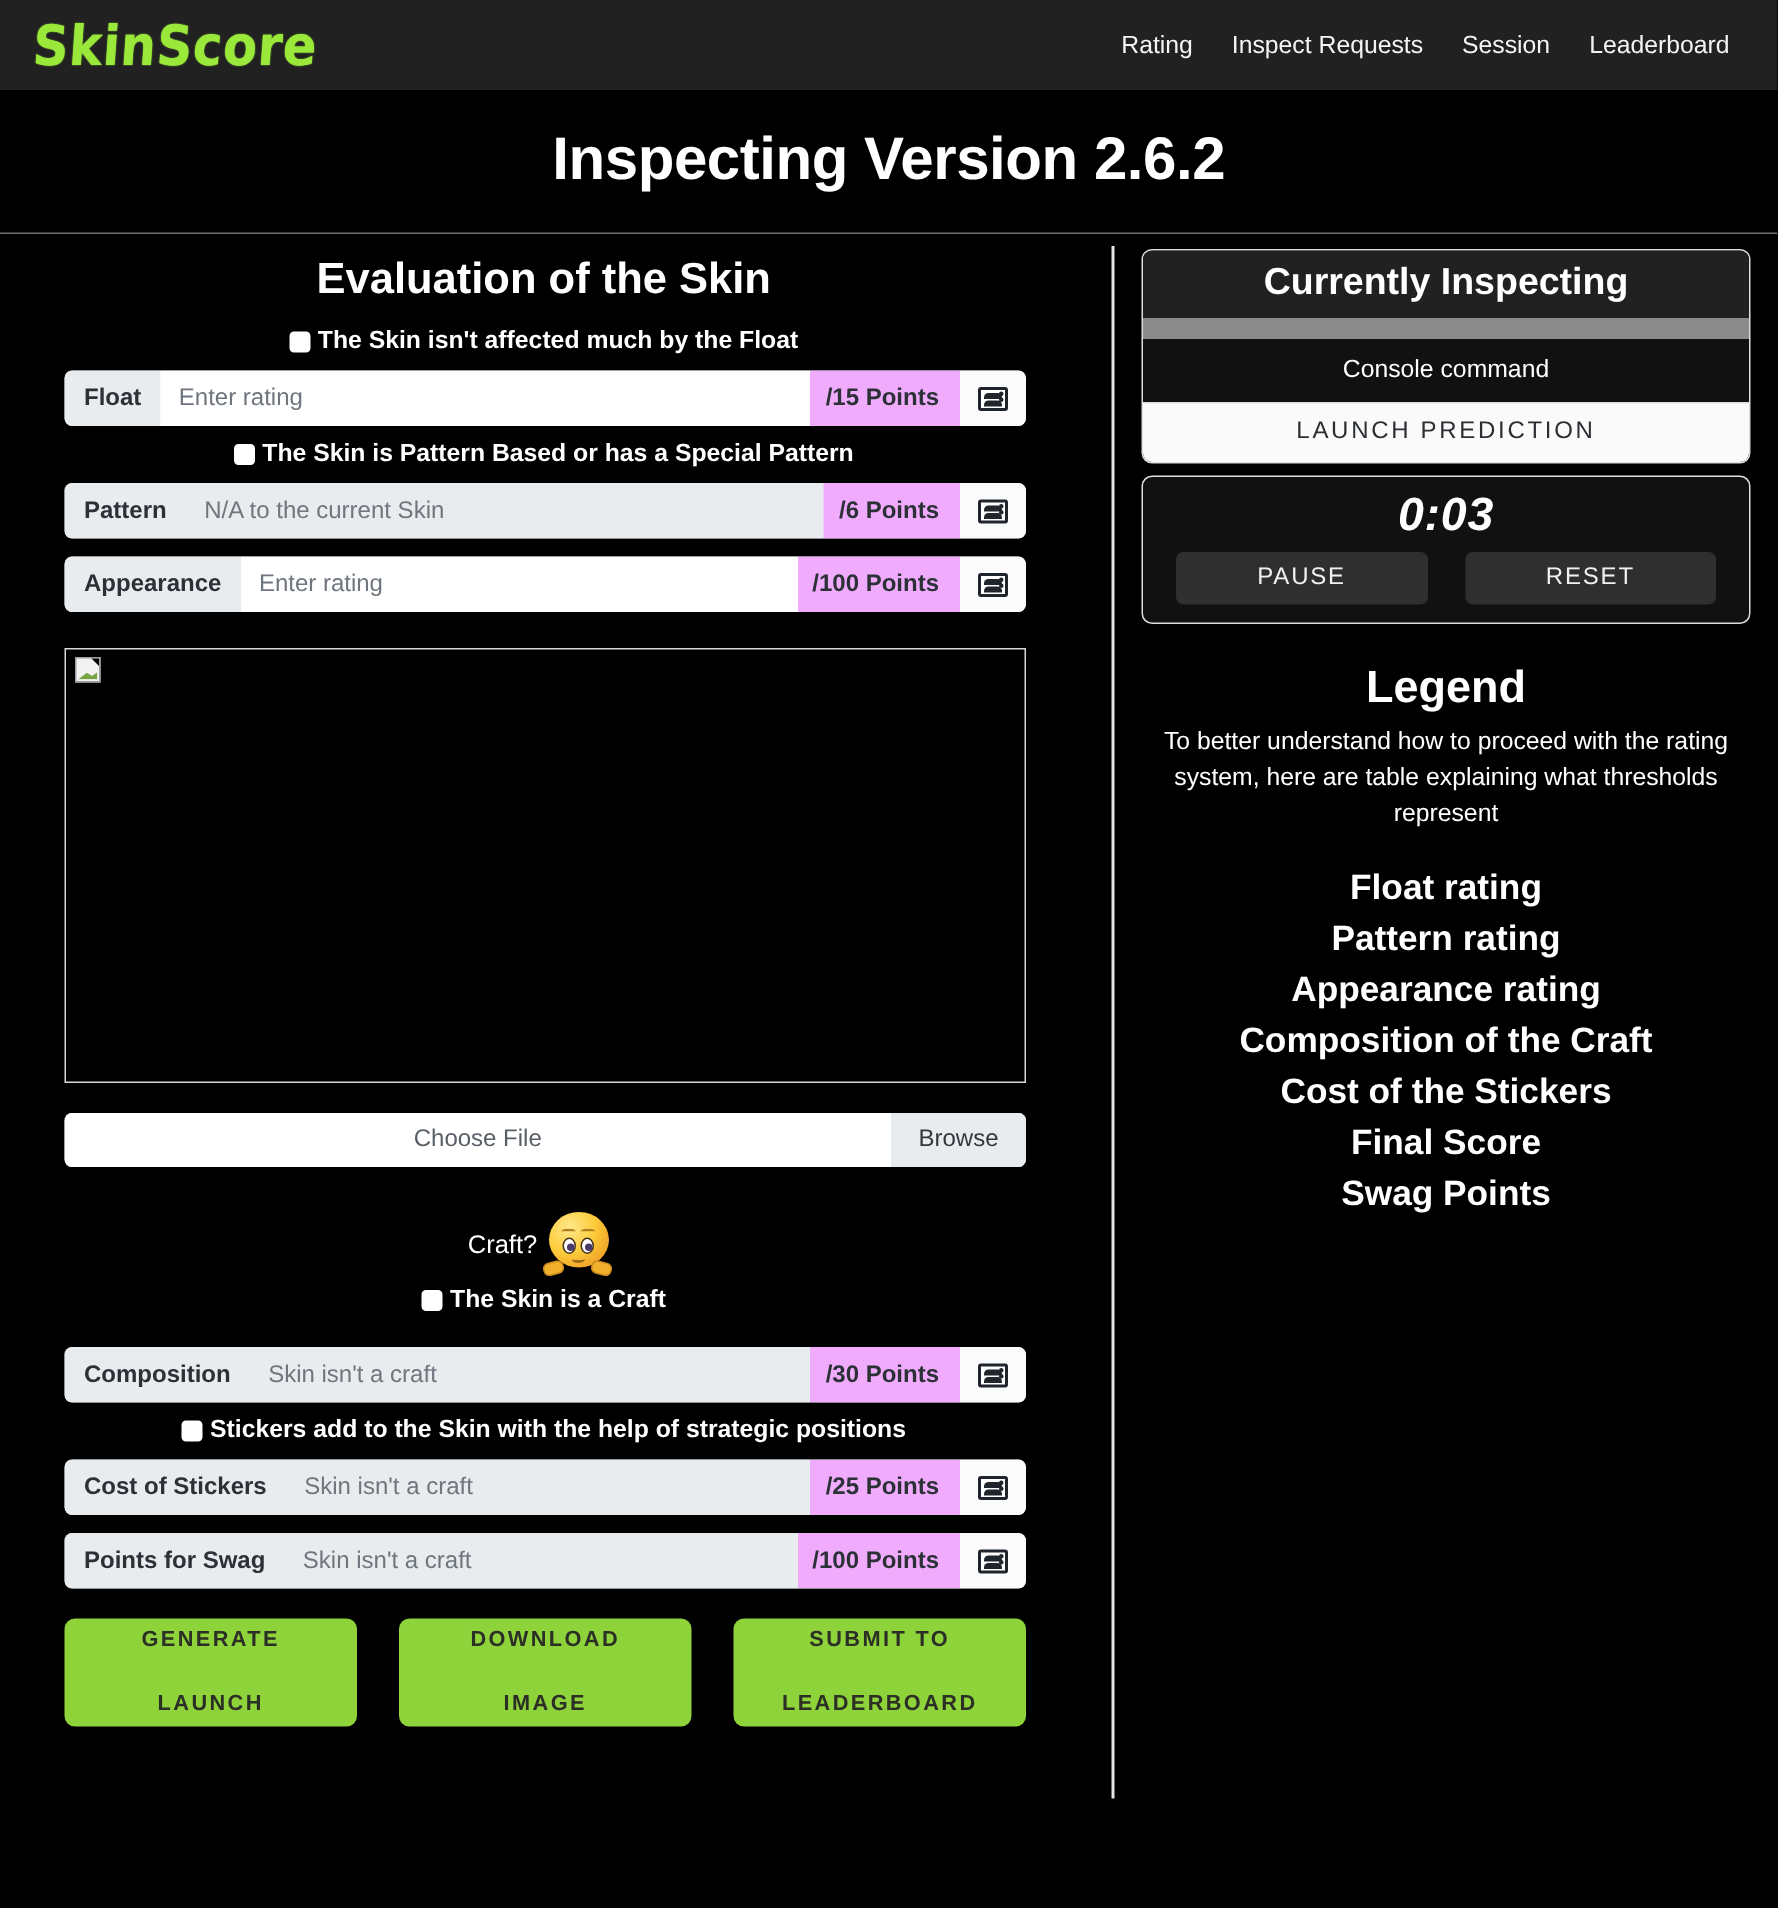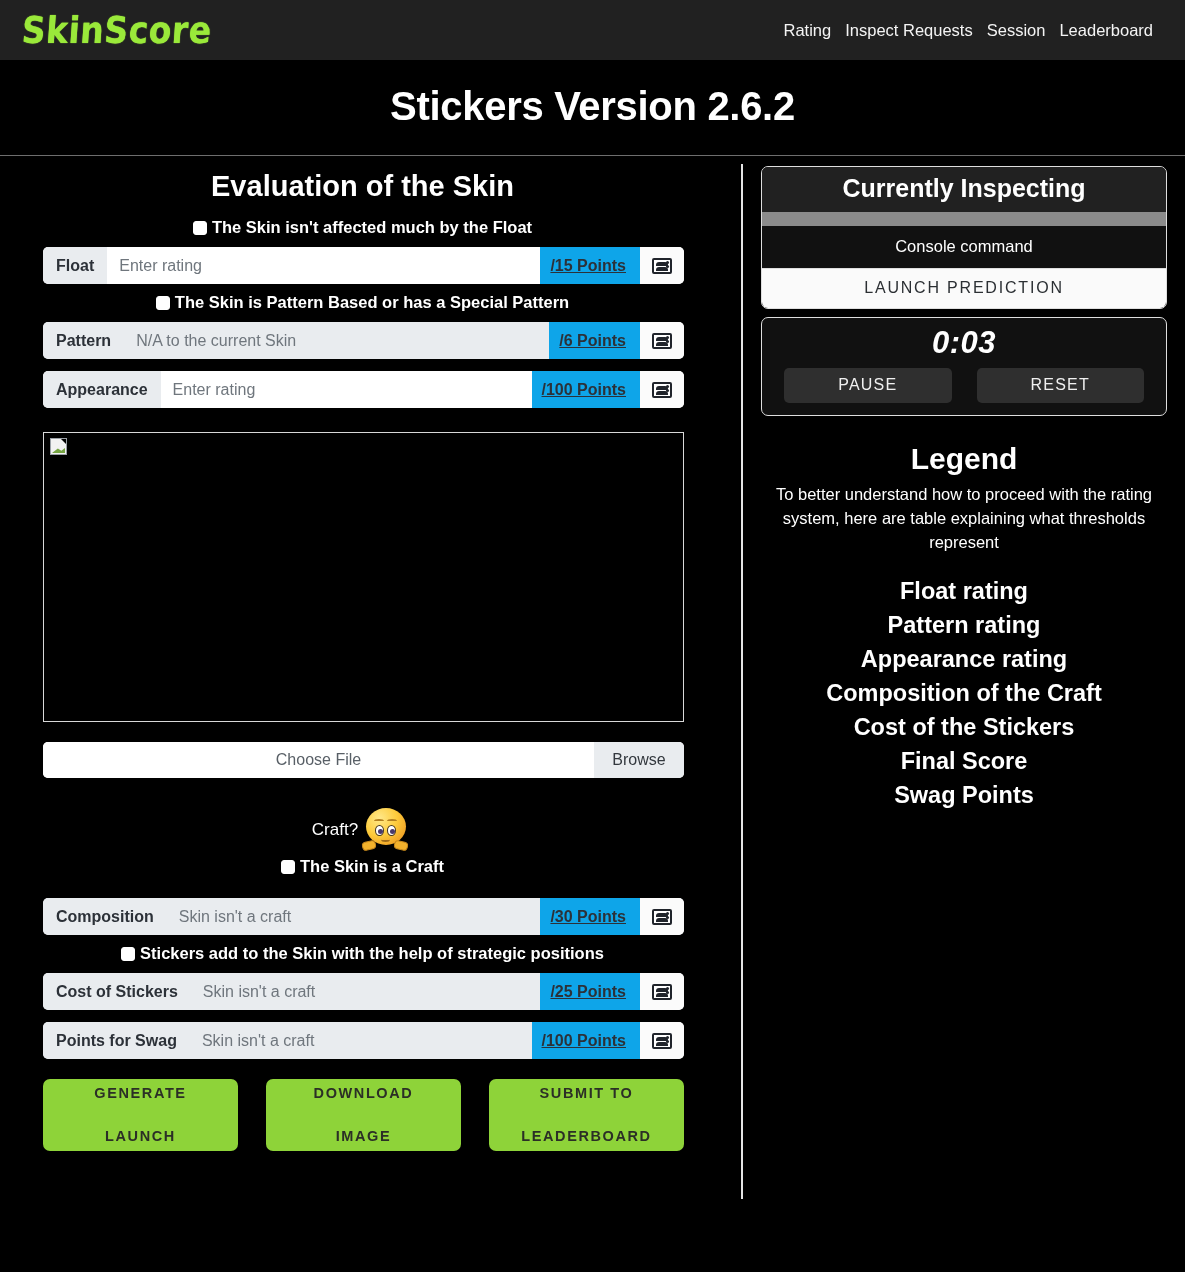--- a/index.html
+++ b/index.html
@@ -25,21 +25,21 @@
     font-weight: 700;
     letter-spacing: 0.5px;
     font-family: "DejaVu Sans", sans-serif;
     transform: skewX(-4deg) scaleY(1.12);
     text-shadow: 0 0 1px #9ae93a;
   }
   .nav-links {
     margin-left: auto;
     display: flex;
     align-items: center;
-    gap: 14px;
+    gap: 26px;
     text-align: center;
   }
   .nav-link {
     color: #f4f4f4;
     font-size: 16.5px;
     text-decoration: none;
     white-space: nowrap;
   }
 
   
@@ -140,29 +140,28 @@
     border: 0;
     outline: 0;
     font-size: 16px;
     color: #212529;
     padding: 0 12px;
     font-family: "Liberation Sans", sans-serif;
     min-width: 0;
   }
   .igroup .fld::placeholder { color: #6f767d; opacity: 1; }
   .igroup .pts {
-    background: #0ea5e9;
+    background: #f0abfc;
     color: #2c3138;
     font-size: 16px;
     font-weight: 700;
     display: flex;
     align-items: center;
     padding: 0 14px 0 10px;
     white-space: nowrap;
-    text-decoration: underline;
   }
   .igroup .iconbtn {
     width: 44px;
     background: #fbfbfb;
     display: flex;
     align-items: center;
     justify-content: center;
     border-radius: 0 5px 5px 0;
     cursor: pointer;
   }
@@ -457,21 +456,21 @@
 <div class="navbar">
   <div class="brand">SkinScore</div>
   <nav class="nav-links">
     <a class="nav-link" href="#">Rating</a>
     <a class="nav-link" href="#">Inspect Requests</a>
     <a class="nav-link" href="#">Session</a>
     <a class="nav-link" href="#">Leaderboard</a>
   </nav>
 </div>
 
-<h1 class="page-title">Stickers Version 2.6.2</h1>
+<h1 class="page-title">Inspecting Version 2.6.2</h1>
 <hr class="hr-top">
 
 <div class="layout">
 
   <div class="col-left">
     <h2 class="section-title">Evaluation of the Skin</h2>
 
     <label class="check-row">
       <span class="cbox"></span>
       <span>The Skin isn't affected much by the Float</span>

